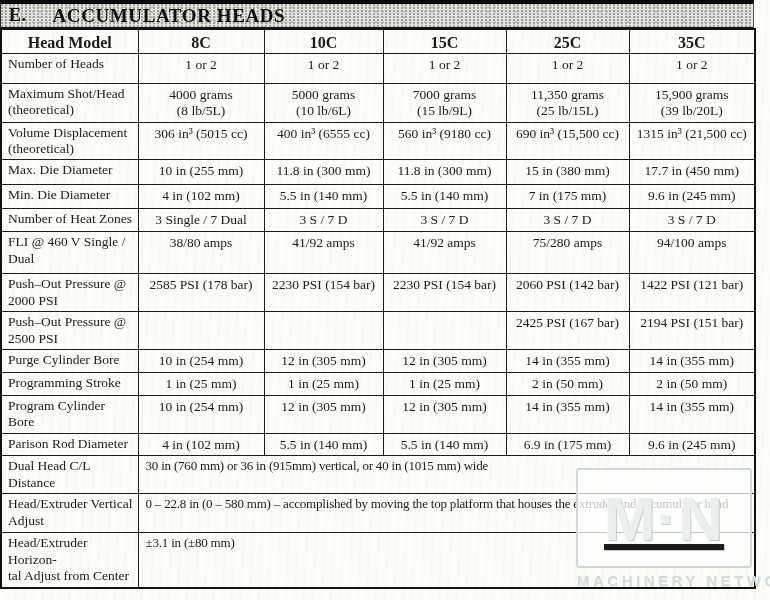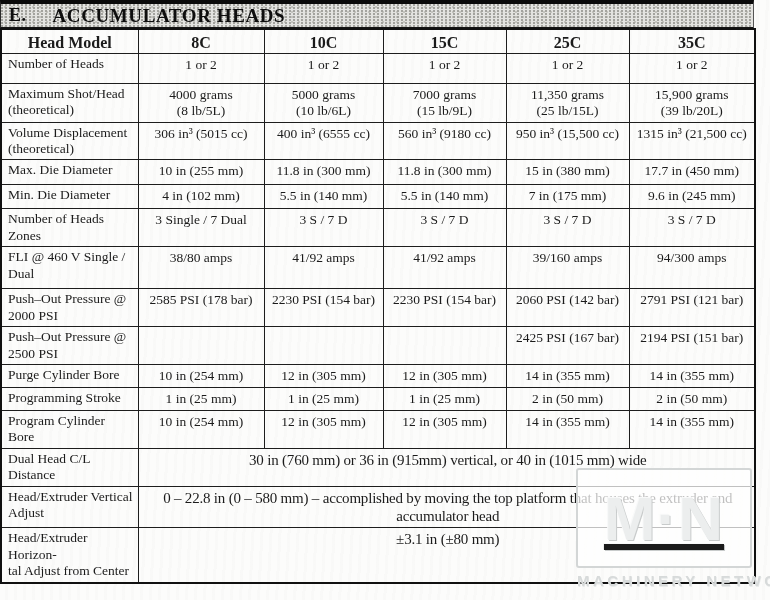--- a/index.html
+++ b/index.html
@@ -67,23 +67,23 @@
   }
   #spec-table td.lbl {
     text-align: left;
     padding: 2px 3px 2px 6px;
   }
   #spec-table td.val {
     text-align: center;
     padding: 3px 2px 2px 2px;
   }
   #spec-table td.spanval {
-    text-align: center;
+    text-align: left;
     padding: 2px 4px 2px 7px;
-    font-size: 15px;
+    font-size: 13px;
     letter-spacing: -0.2px;
   }
 
   
   #watermark {
     position: absolute; left: 576px; top: 468px;
     width: 194px; height: 125px;
     pointer-events: none;
   }
   #wm-box {
@@ -165,64 +165,64 @@
 (25 lb/15L)</td>
           <td class="val">15,900 grams
 (39 lb/20L)</td>
         </tr>
         <tr style="height: 36px;">
           <td class="lbl">Volume Displacement
 (theoretical)</td>
           <td class="val">306 in³ (5015 cc)</td>
           <td class="val">400 in³ (6555 cc)</td>
           <td class="val">560 in³ (9180 cc)</td>
-          <td class="val">950 in³ (15,500 cc)</td>
+          <td class="val">690 in³ (15,500 cc)</td>
           <td class="val">1315 in³ (21,500 cc)</td>
         </tr>
         <tr style="height: 25px;">
           <td class="lbl">Max. Die Diameter</td>
           <td class="val">10 in (255 mm)</td>
           <td class="val">11.8 in (300 mm)</td>
           <td class="val">11.8 in (300 mm)</td>
           <td class="val">15 in (380 mm)</td>
           <td class="val">17.7 in (450 mm)</td>
         </tr>
         <tr style="height: 24px; margin-top: 40px;">
           <td class="lbl">Min. Die Diameter</td>
           <td class="val">4 in (102 mm)</td>
           <td class="val">5.5 in (140 mm)</td>
           <td class="val">5.5 in (140 mm)</td>
           <td class="val">7 in (175 mm)</td>
           <td class="val">9.6 in (245 mm)</td>
         </tr>
         <tr style="height: 23px;">
-          <td class="lbl">Number of Heads Zones</td>
+          <td class="lbl">Number of Heat Zones</td>
           <td class="val">3 Single / 7 Dual</td>
           <td class="val">3 S / 7 D</td>
           <td class="val">3 S / 7 D</td>
           <td class="val">3 S / 7 D</td>
           <td class="val">3 S / 7 D</td>
         </tr>
         <tr style="height: 42px; margin-left: 20px;">
           <td class="lbl">FLI @ 460 V Single /
 Dual</td>
           <td class="val">38/80 amps</td>
           <td class="val">41/92 amps</td>
           <td class="val">41/92 amps</td>
-          <td class="val">39/160 amps</td>
-          <td class="val">94/300 amps</td>
+          <td class="val">75/280 amps</td>
+          <td class="val">94/100 amps</td>
         </tr>
         <tr style="height: 37px;">
           <td class="lbl">Push–Out Pressure @
 2000 PSI</td>
           <td class="val">2585 PSI (178 bar)</td>
           <td class="val">2230 PSI (154 bar)</td>
           <td class="val">2230 PSI (154 bar)</td>
           <td class="val">2060 PSI (142 bar)</td>
-          <td class="val">2791 PSI (121 bar)</td>
+          <td class="val">1422 PSI (121 bar)</td>
         </tr>
         <tr style="height: 38px;">
           <td class="lbl">Push–Out Pressure @
 2500 PSI</td>
           <td class="val"></td>
           <td class="val"></td>
           <td class="val"></td>
           <td class="val">2425 PSI (167 bar)</td>
           <td class="val">2194 PSI (151 bar)</td>
         </tr>
@@ -243,20 +243,28 @@
           <td class="val">2 in (50 mm)</td>
         </tr>
         <tr style="height: 23px;">
           <td class="lbl">Program Cylinder Bore</td>
           <td class="val">10 in (254 mm)</td>
           <td class="val">12 in (305 mm)</td>
           <td class="val">12 in (305 mm)</td>
           <td class="val">14 in (355 mm)</td>
           <td class="val">14 in (355 mm)</td>
         </tr>
+        <tr style="height: 22px;">
+          <td class="lbl">Parison Rod Diameter</td>
+          <td class="val">4 in (102 mm)</td>
+          <td class="val">5.5 in (140 mm)</td>
+          <td class="val">5.5 in (140 mm)</td>
+          <td class="val">6.9 in (175 mm)</td>
+          <td class="val">9.6 in (245 mm)</td>
+        </tr>
         <tr style="height: 21px;">
           <td class="lbl">Dual Head C/L Distance</td>
           <td class="spanval" colspan="5">30 in (760 mm) or 36 in (915mm) vertical, or 40 in (1015 mm) wide</td>
         </tr>
         <tr style="height: 39px; margin-top: 17px;">
           <td class="lbl">Head/Extruder Vertical
 Adjust</td>
           <td class="spanval" colspan="5">0 – 22.8 in (0 – 580 mm)  –  accomplished by moving the top platform that houses the extruder and accumulator head</td>
         </tr>
         <tr style="height: 35px;">

